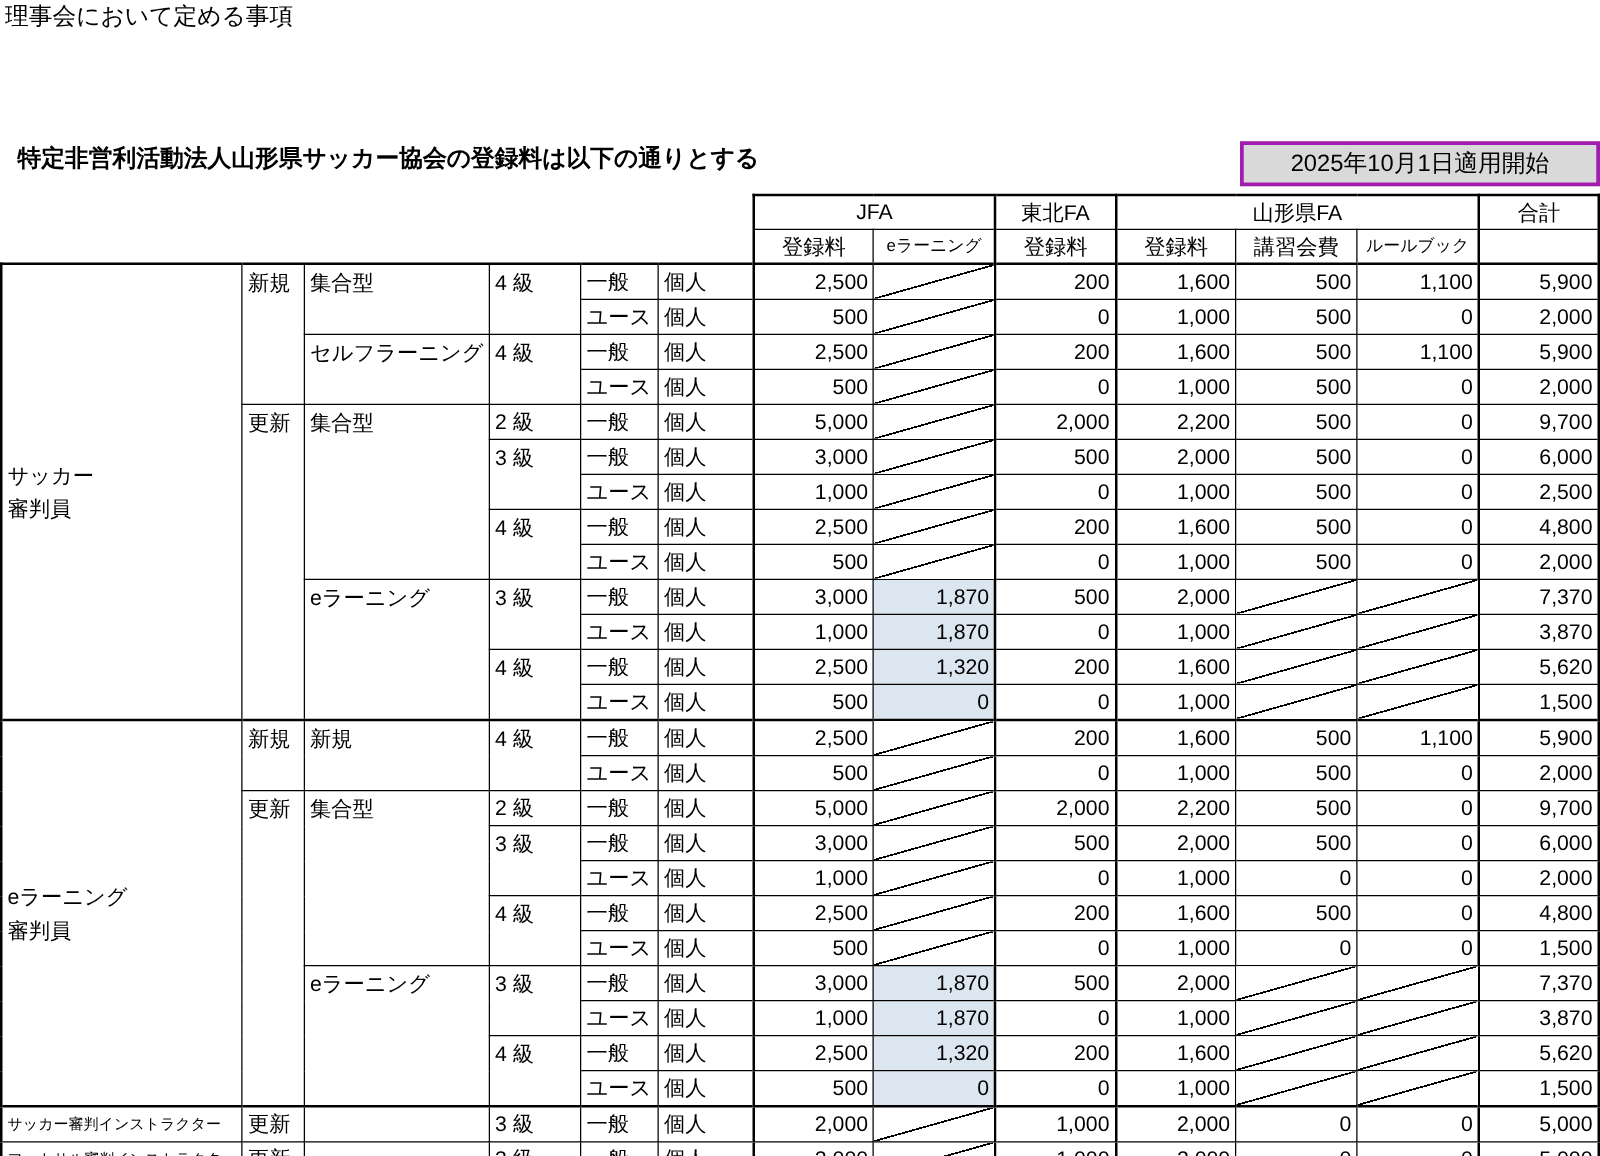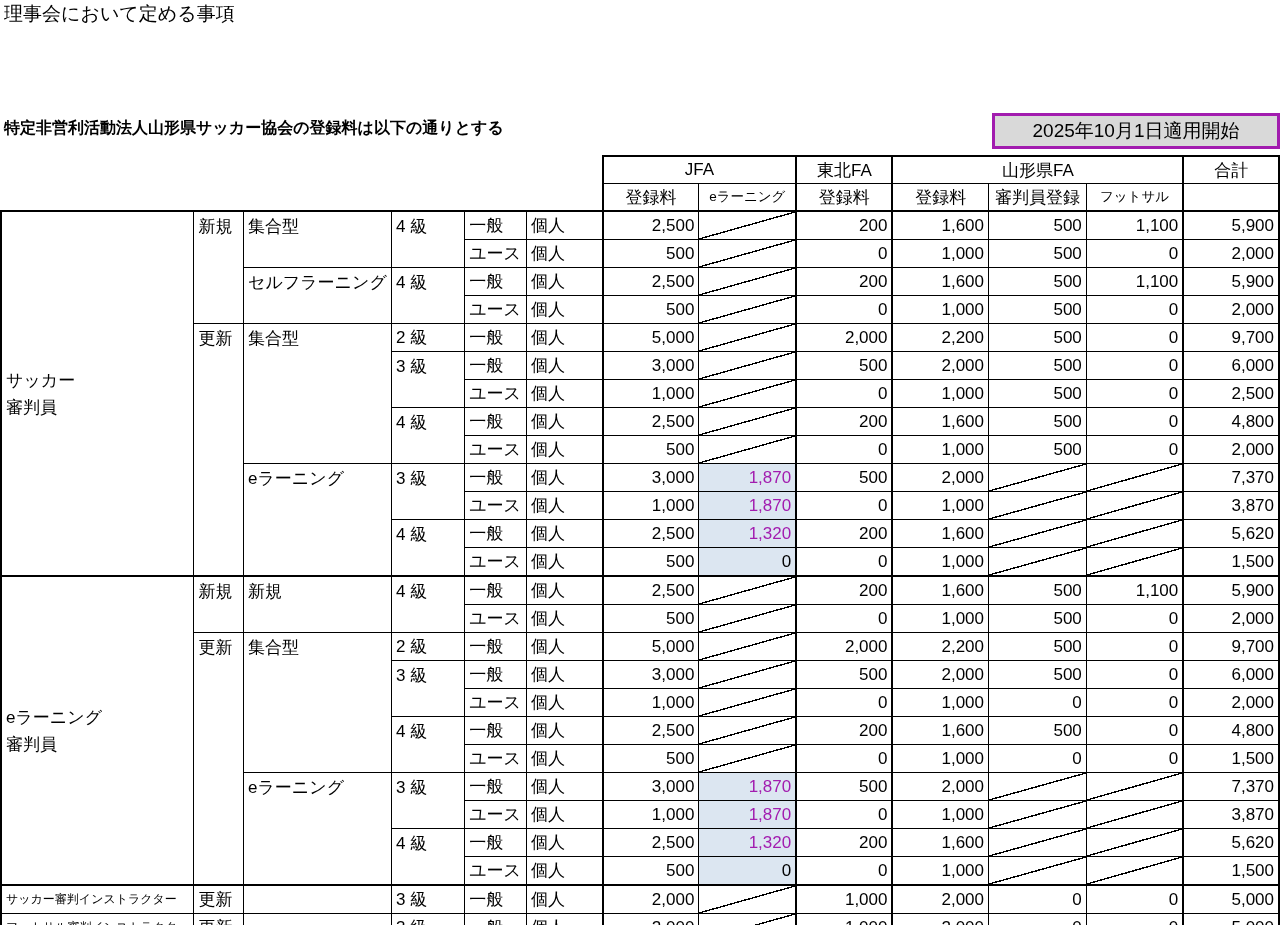--- a/index.html
+++ b/index.html
@@ -33,23 +33,23 @@
     position: absolute;
     left: 6px;
     top: 48px;
     font-size: 27px;
     font-weight: bold;
     line-height: 34px;
     white-space: nowrap;
   }
   .doc-lead {
     position: absolute;
-    left: 4px;
+    left: 14px;
     top: 116px;
-    font-size: 16px;
+    font-size: 19px;
     font-weight: bold;
     line-height: 24px;
     white-space: nowrap;
   }
   .effective-badge {
     position: absolute;
     left: 992px;
     top: 113px;
     width: 282px;
     height: 30px;
@@ -99,21 +99,21 @@
     padding-right: 6px;
   }
   .small {
     font-size: 13.5px;
   }
   .tiny {
     font-size: 12px;
     font-family: Liberation Serif, serif;
   }
   .red {
-    color: #a21caf;
+    color: #000000;
     font-weight: bold;
   }
   .bluebg {
     background: #dce6f1 !important;
   }
   .thickleft { border-left: 2px solid #000 !important; }
   .thickright { border-right: 2px solid #000 !important; }
   .thicktop { border-top: 2px solid #000 !important; }
   .thickbottom { border-bottom: 2px solid #000 !important; }
 
@@ -179,22 +179,22 @@
         <td class="noborder"></td>
         <td class="noborder"></td>
         <td class="noborder"></td>
         <td class="noborder"></td>
         <td class="noborder"></td>
         <td class="noborder"></td>
         <td class="hdr thickleft">登録料</td>
         <td class="hdr small">eラーニング</td>
         <td class="hdr thickleft thickright">登録料</td>
         <td class="hdr">登録料</td>
-        <td class="hdr">審判員登録</td>
-        <td class="hdr small thickright">フットサル</td>
+        <td class="hdr">講習会費</td>
+        <td class="hdr small thickright">ルールブック</td>
         <td class="hdr thickright"></td>
       </tr>
     </thead>
     <tbody>
 
       <tr>
         <td class="lbl rowlabel-main thicktop thickleft" rowspan="13">
           <div>サッカー</div>
           <div>審判員</div>
         </td>

